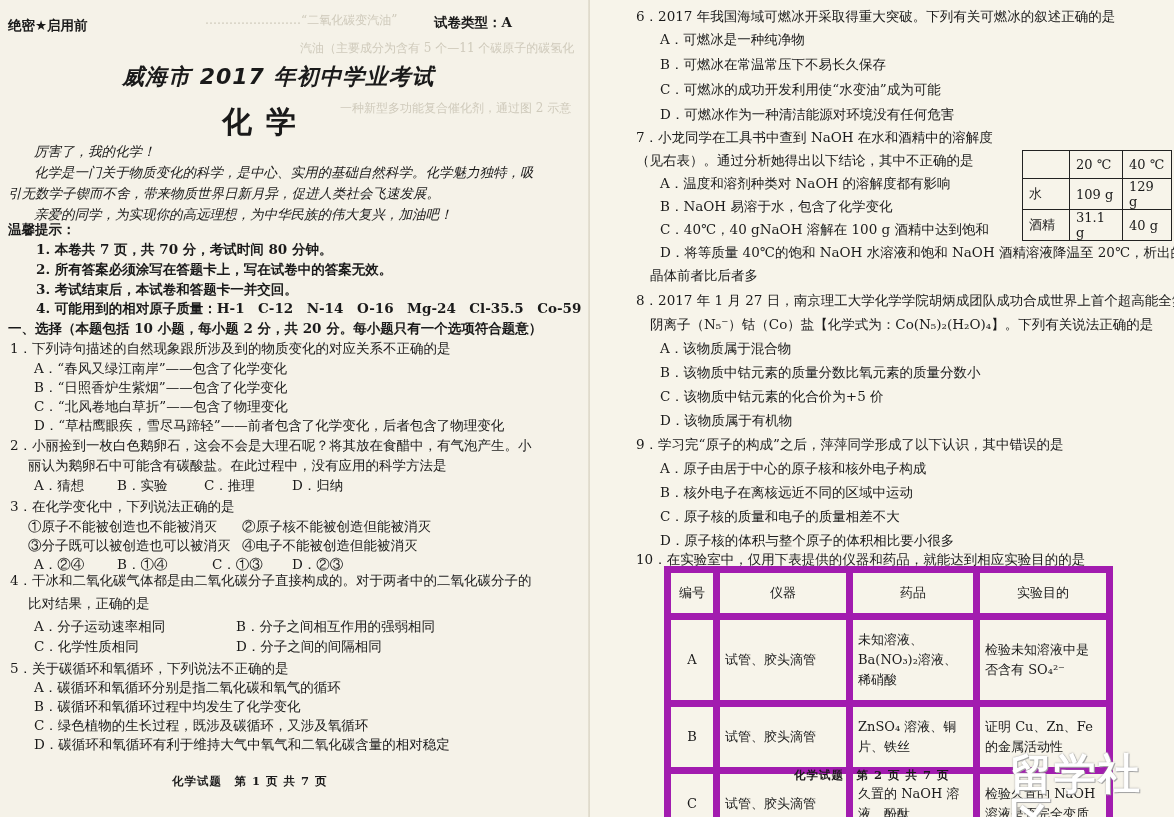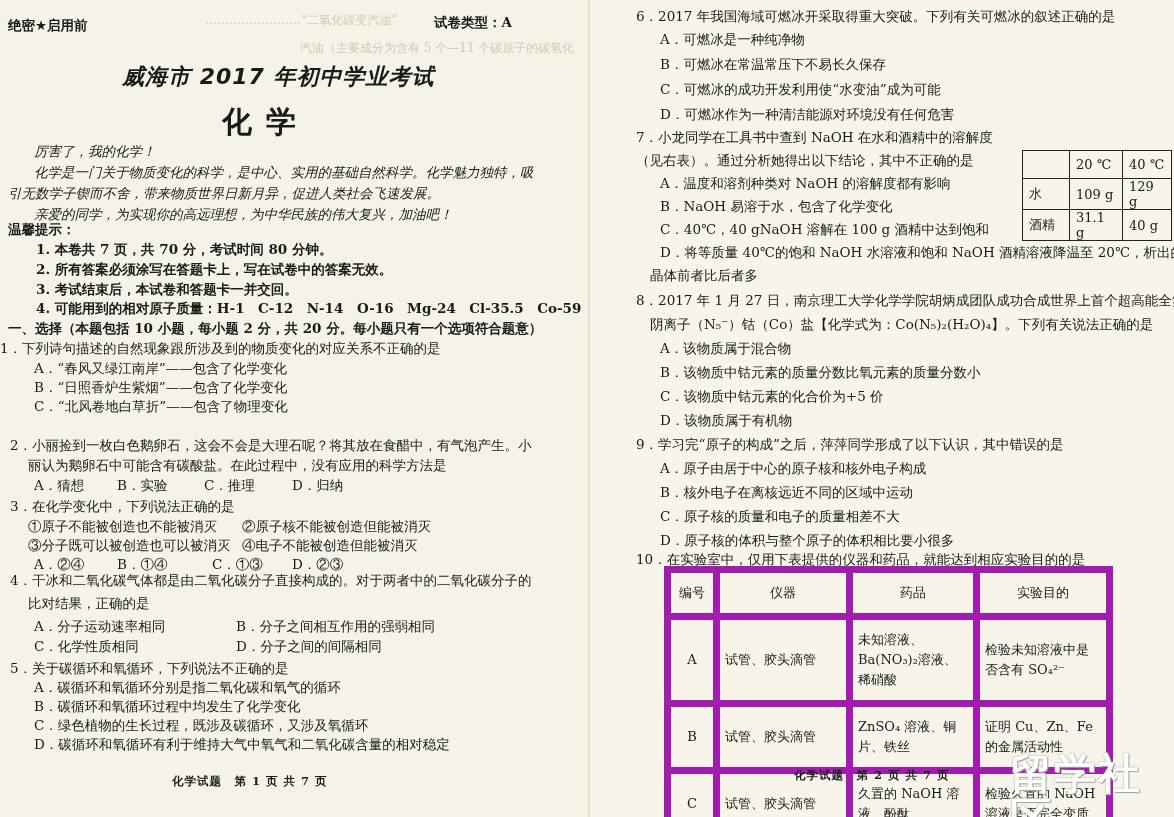--- a/index.html
+++ b/index.html
@@ -27,44 +27,46 @@
              text-shadow:0 0 2px #999,1px 1px 0 #aaa;}
   .wm1{font-size:42px;letter-spacing:2px;line-height:44px;}
   .ghost{position:absolute;color:#cfcabb;font-size:12px;white-space:nowrap;}
 </style>
 </head>
 <body>
 
 <div class="page left" data-name="exam-page-1">
   <div class="ghost" style="left:205px;top:12px;" data-name="bleed-through-text">……………………“二氧化碳变汽油”</div>
   <div class="ghost" style="left:300px;top:40px;" data-name="bleed-through-text">汽油（主要成分为含有 5 个—11 个碳原子的碳氢化</div>
+  <div class="ghost" style="left:340px;top:100px;" data-name="bleed-through-text">一种新型多功能复合催化剂，通过图 2 示意</div>
 
   <div class="abs s14 bold sans" style="left:8px;top:17px;" data-name="secret-mark">绝密★启用前</div>
   <div class="abs s14 bold" style="left:434px;top:14px;" data-name="paper-type">试卷类型：A</div>
 
   <div class="abs title1" style="left:122px;top:62px;" data-name="exam-title">威海市 2017 年初中学业考试</div>
   <div class="abs title2" style="left:222px;top:102px;" data-name="subject-title">化学</div>
 
   <div class="abs s14 kai" style="left:34px;top:143px;" data-name="intro-line-1">厉害了，我的化学！</div>
   <div class="abs s14 kai" style="left:34px;top:164px;" data-name="intro-line-2">化学是一门关于物质变化的科学，是中心、实用的基础自然科学。化学魅力独特，吸</div>
   <div class="abs s14 kai" style="left:8px;top:185px;" data-name="intro-line-3">引无数学子锲而不舍，带来物质世界日新月异，促进人类社会飞速发展。</div>
   <div class="abs s14 kai" style="left:34px;top:206px;" data-name="intro-line-4">亲爱的同学，为实现你的高远理想，为中华民族的伟大复兴，加油吧！</div>
 
   <div class="abs s14 bold sans" style="left:8px;top:226px;" data-name="tips-heading">温馨提示：</div>
   <div class="abs s14 bold" style="left:36px;top:247px;" data-name="tip-1">1. 本卷共 7 页，共 70 分，考试时间 80 分钟。</div>
   <div class="abs s14 bold" style="left:36px;top:268px;" data-name="tip-2">2. 所有答案必须涂写在答题卡上，写在试卷中的答案无效。</div>
   <div class="abs s14 bold" style="left:36px;top:289px;" data-name="tip-3">3. 考试结束后，本试卷和答题卡一并交回。</div>
   <div class="abs s14 bold" style="left:36px;top:310px;" data-name="tip-4-atomic-masses">4. 可能用到的相对原子质量：H-1　C-12　N-14　O-16　Mg-24　Cl-35.5　Co-59</div>
 
   <div class="abs s14 bold" style="left:8px;top:331px;" data-name="section-heading">一、选择（本题包括 10 小题，每小题 2 分，共 20 分。每小题只有一个选项符合题意）</div>
 
-  <div class="abs s14" style="left:0;top:353px;text-align:right;" data-name="q1-stem">1．下列诗句描述的自然现象跟所涉及到的物质变化的对应关系不正确的是</div>
+  <div class="abs s14" style="left:10px;top:353px;text-align:right;" data-name="q1-stem">1．下列诗句描述的自然现象跟所涉及到的物质变化的对应关系不正确的是</div>
   <div class="abs s14" style="left:34px;top:376px;" data-name="q1-option-a">A．“春风又绿江南岸”——包含了化学变化</div>
   <div class="abs s14" style="left:34px;top:399px;" data-name="q1-option-b">B．“日照香炉生紫烟”——包含了化学变化</div>
   <div class="abs s14" style="left:34px;top:422px;" data-name="q1-option-c">C．“北风卷地白草折”——包含了物理变化</div>
+  <div class="abs s14" style="left:34px;top:445px;" data-name="q1-option-d">D．“草枯鹰眼疾，雪尽马蹄轻”——前者包含了化学变化，后者包含了物理变化</div>
 
   <div class="abs s14" style="left:10px;top:467px;" data-name="q2-stem-1">2．小丽捡到一枚白色鹅卵石，这会不会是大理石呢？将其放在食醋中，有气泡产生。小</div>
   <div class="abs s14" style="left:28px;top:490px;" data-name="q2-stem-2">丽认为鹅卵石中可能含有碳酸盐。在此过程中，没有应用的科学方法是</div>
   <div class="abs s14" style="left:34px;top:513px;" data-name="q2-option-a">A．猜想</div>
   <div class="abs s14" style="left:117px;top:513px;" data-name="q2-option-b">B．实验</div>
   <div class="abs s14" style="left:204px;top:513px;" data-name="q2-option-c">C．推理</div>
   <div class="abs s14" style="left:292px;top:513px;" data-name="q2-option-d">D．归纳</div>
 
   <div class="abs s14" style="left:10px;top:536px;" data-name="q3-stem">3．在化学变化中，下列说法正确的是</div>
   <div class="abs s14" style="left:28px;top:559px;" data-name="q3-statement-1">①原子不能被创造也不能被消灭</div>

